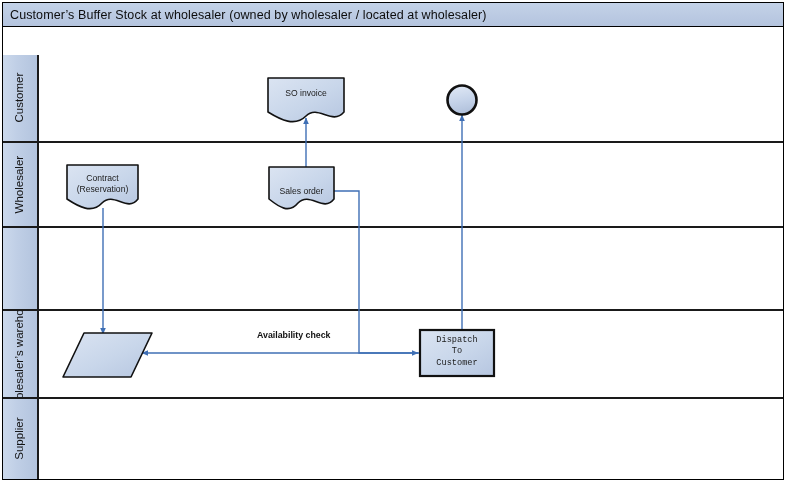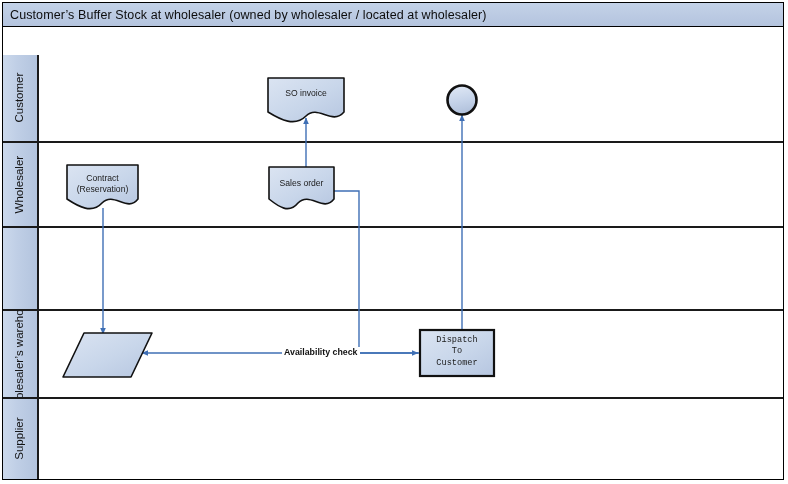--- a/index.html
+++ b/index.html
@@ -226,22 +226,22 @@
     <path d="M84,333 L152,333 L131,377 L63,377 Z" fill="url(#gradShape)" stroke="#111111" stroke-width="1.6" stroke-linejoin="round"></path>
 
     <rect x="420" y="330" width="74" height="46" fill="url(#gradShape)" stroke="#111111" stroke-width="2.2"></rect>
   </svg>
 
   <div class="node-label" style="left:268px;top:88px;width:76px;">SO invoice</div>
 
   <div class="node-label" style="left:67px;top:173px;width:71px;">Contract
 (Reservation)</div>
 
-  <div class="node-label" style="left:269px;top:178px;width:65px;">Sales order</div>
+  <div class="node-label" style="left:269px;top:186px;width:65px;">Sales order</div>
 
 
   <div class="node-label" style="left:420px;top:335px;width:74px;font-family:Liberation Mono, monospace;">Dispatch
 To
 Customer</div>
 
-  <div class="edge-label" style="left:255px;top:347px;margin-left:27px;">Availability check</div>
+  <div class="edge-label" style="left:255px;top:330px;">Availability check</div>
 
 </div>
 
 </body></html>

